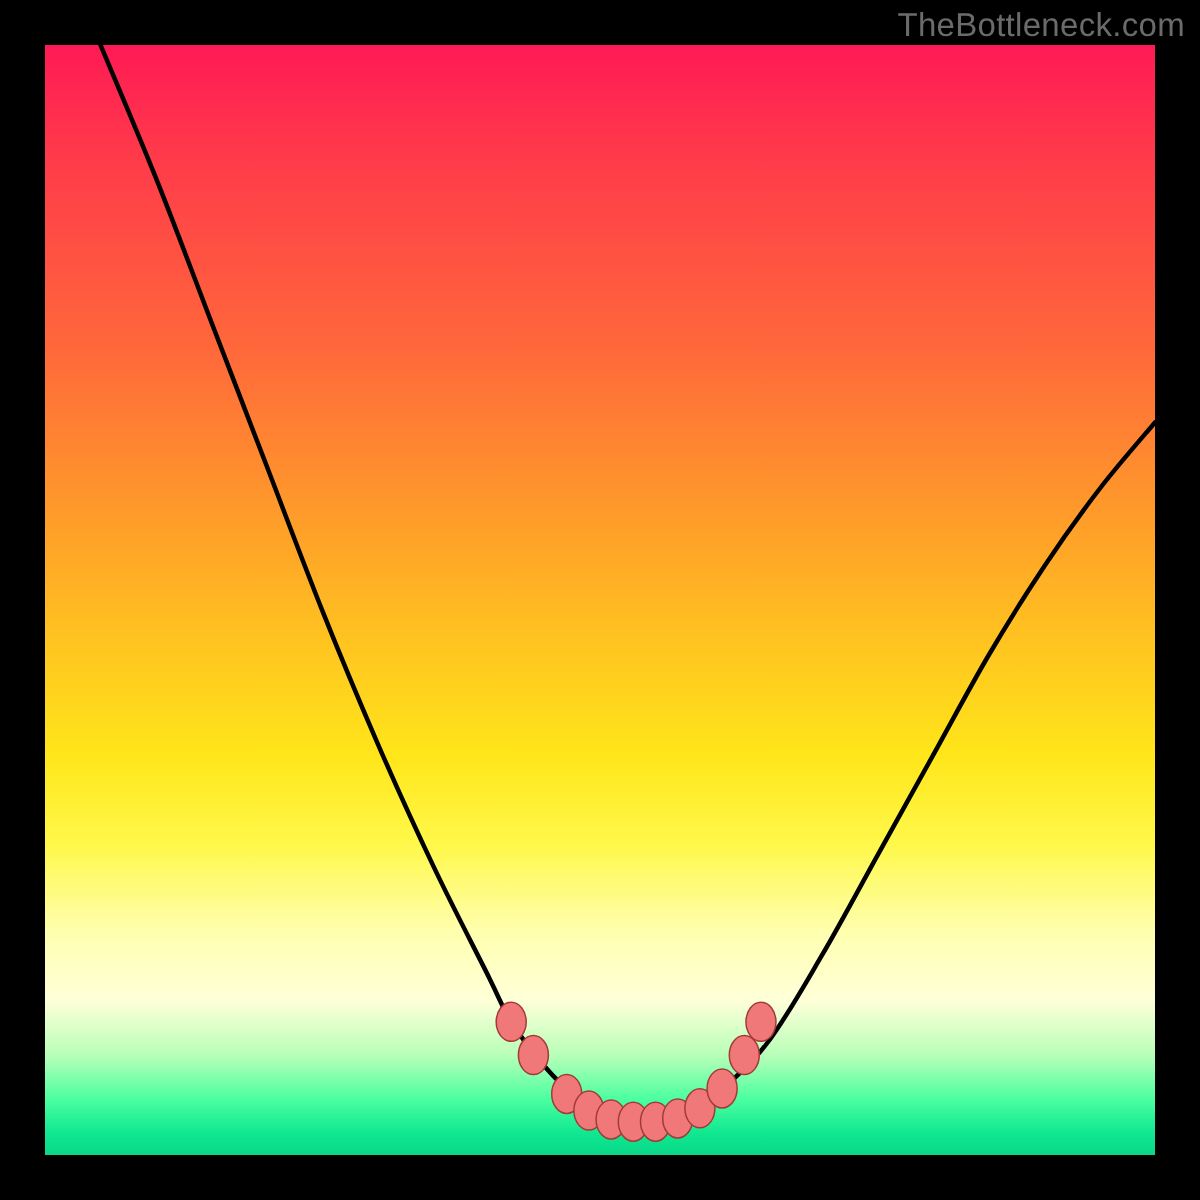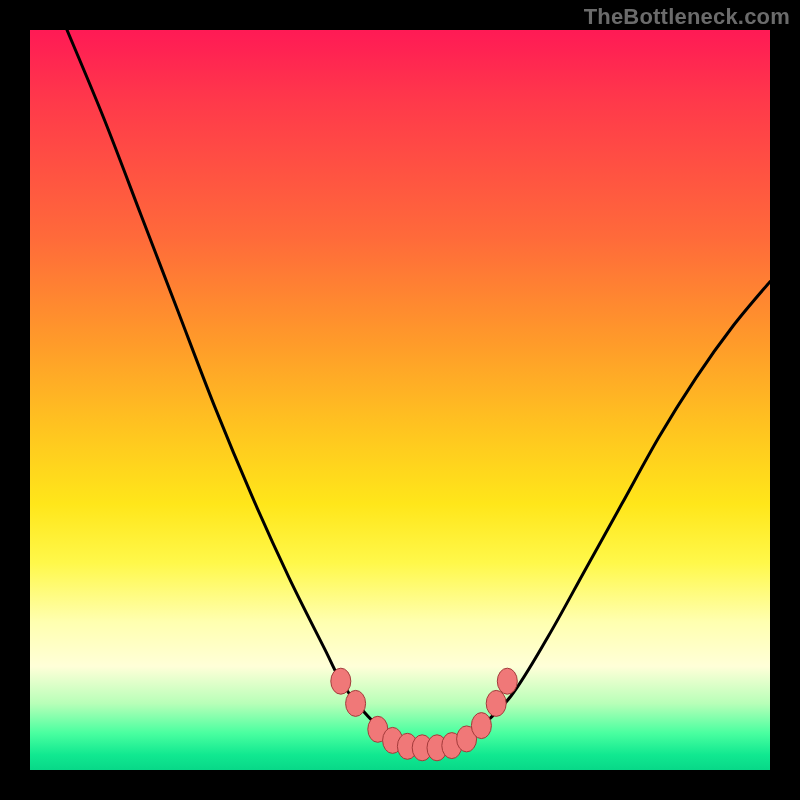--- a/index.html
+++ b/index.html
@@ -49,21 +49,21 @@
     top: 0;
     width: 740px;
     height: 740px;
   }
   .watermark {
     position: absolute;
     top: 4px;
     right: 10px;
     color: #6b6b6b;
     font-size: 22px;
-    font-weight: 700;
+    font-weight: 400;
     letter-spacing: 0.2px;
     user-select: none;
   }
 </style>
 </head>
 <body>
 
 <div class="frame">
   <div class="plot">
     <svg class="curve" viewBox="0 0 740 740" preserveAspectRatio="none">

